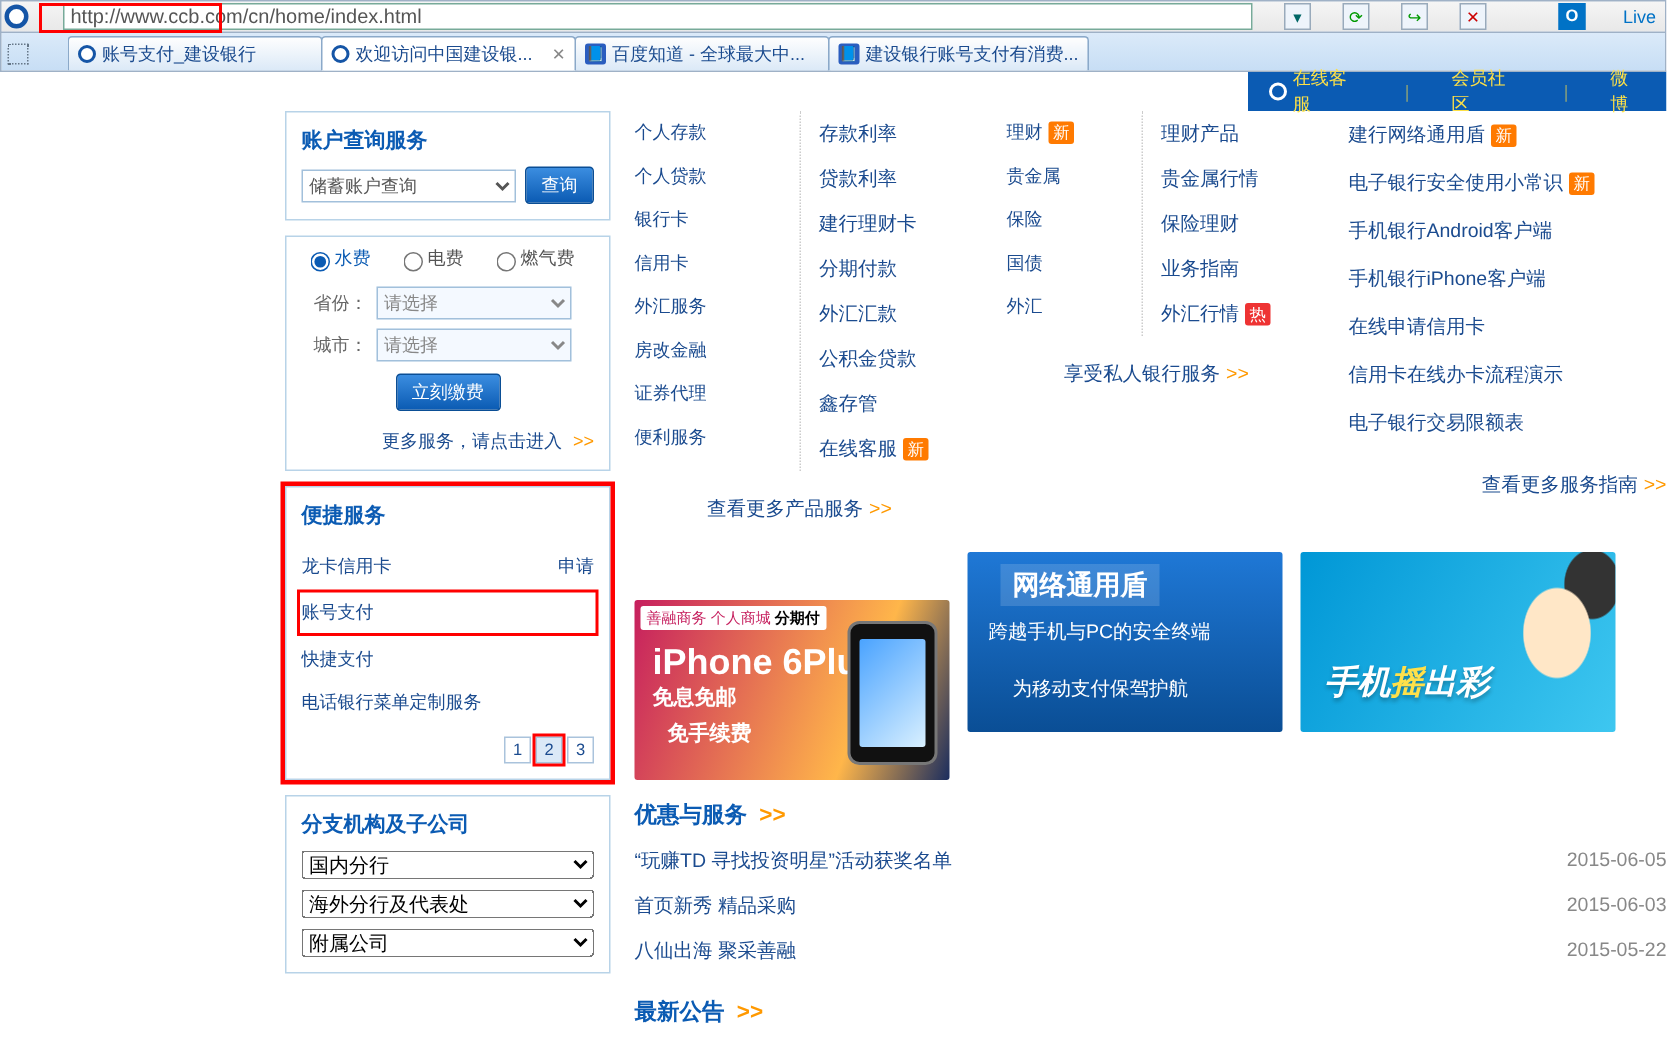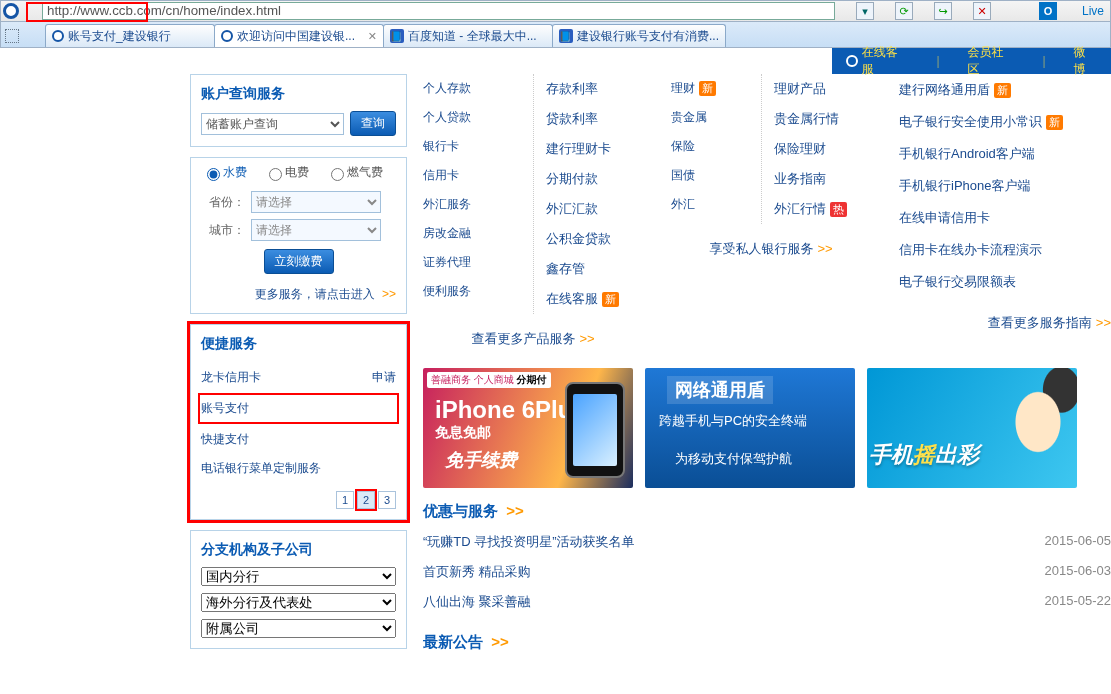--- a/index.html
+++ b/index.html
@@ -68,33 +68,33 @@
 .more-btm { text-align:center; padding:16px 0 10px; color:#0b5bb3; font-size:13px; }
 .arrow { color:#f90; margin-left:4px;}
 
 
 .rightcol { width:240px; }
 .rightcol .row { padding:7px 0; color:#1b4b8f; font-size:13px; white-space:nowrap;}
 
 
 .banners { display:flex; gap:12px; margin-top:10px;}
 .banner { width:210px; height:120px; border-radius:2px; overflow:hidden; position:relative; color:#fff; font-family:"Microsoft YaHei",Arial; }
-.b1 { background:linear-gradient(110deg,#c61f5e 0%,#ffb64a 70%,#1b2d5e 100%);}
+.b1 { background:linear-gradient(110deg,#c61f5e 0%,#ffb64a 70%,#1b2d5e 100%);margin-top:32px;}
 .b1 .tag { position:absolute; top:4px; left:4px; background:#fff; color:#c61f5e; font-size:10px; padding:1px 4px; border-radius:2px;}
 .b1 .big { position:absolute; top:28px; left:12px; font-size:24px; font-weight:bold;}
 .b1 .l2 { position:absolute; top:56px; left:12px; font-size:14px; font-weight:bold;}
-.b1 .l3 { position:absolute; top:80px; left:22px; font-size:18px; font-weight:bold;font-style:italic;}
+.b1 .l3 { position:absolute; top:80px; left:22px; font-size:14px; font-weight:bold;}
 .b1 .phone { position:absolute; right:8px; top:14px; width:60px; height:96px; background:#111; border-radius:8px; border:2px solid #777;}
 .b1 .phone::after{content:"";position:absolute;top:10px;left:6px;right:6px;bottom:10px;background:linear-gradient(135deg,#4aa3ff,#d9f0ff);border-radius:2px;}
 .b2 { background:linear-gradient(#1f78d6,#0a4e95);}
 .b2 .ttl { position:absolute; top:8px; left:22px; font-size:18px; font-weight:bold; background:rgba(255,255,255,.15); padding:2px 8px;}
 .b2 .l2 { position:absolute; top:44px; left:14px; font-size:13px;}
 .b2 .l3 { position:absolute; top:82px; left:30px; font-size:13px;}
 .b3 { background:linear-gradient(120deg,#0097d6,#3ec7f0);}
-.b3 .l1 { position:absolute; bottom:18px; left:2px; font-size:22px; font-weight:bold; font-style:italic; text-shadow:0 2px 3px rgba(0,0,0,.3);}
+.b3 .l1 { position:absolute; bottom:18px; left:16px; font-size:22px; font-weight:bold; font-style:italic; text-shadow:0 2px 3px rgba(0,0,0,.3);}
 .b3 .yell { color:#ffe04a;}
 .b3 .person { position:absolute; right:0; bottom:0; width:130px; height:120px; background:radial-gradient(60px 80px at 70% 45%,#ffe7c7 0,#ffe7c7 22px,transparent 23px),radial-gradient(40px 50px at 88% 18%,#333 0,#333 18px,transparent 19px);}
 
 
 .news { margin-top:14px;}
 .news h3 { font-size:15px; color:#0b5bb3; font-weight:bold; padding-bottom:6px; }
 .news h3 .arrow { color:#f90;}
 .news .nrow { display:flex; padding:6px 0; color:#1b4b8f; font-size:13px;}
 .news .nrow .ntxt { flex:1;}
 .news .nrow .ndate { color:#888;}

